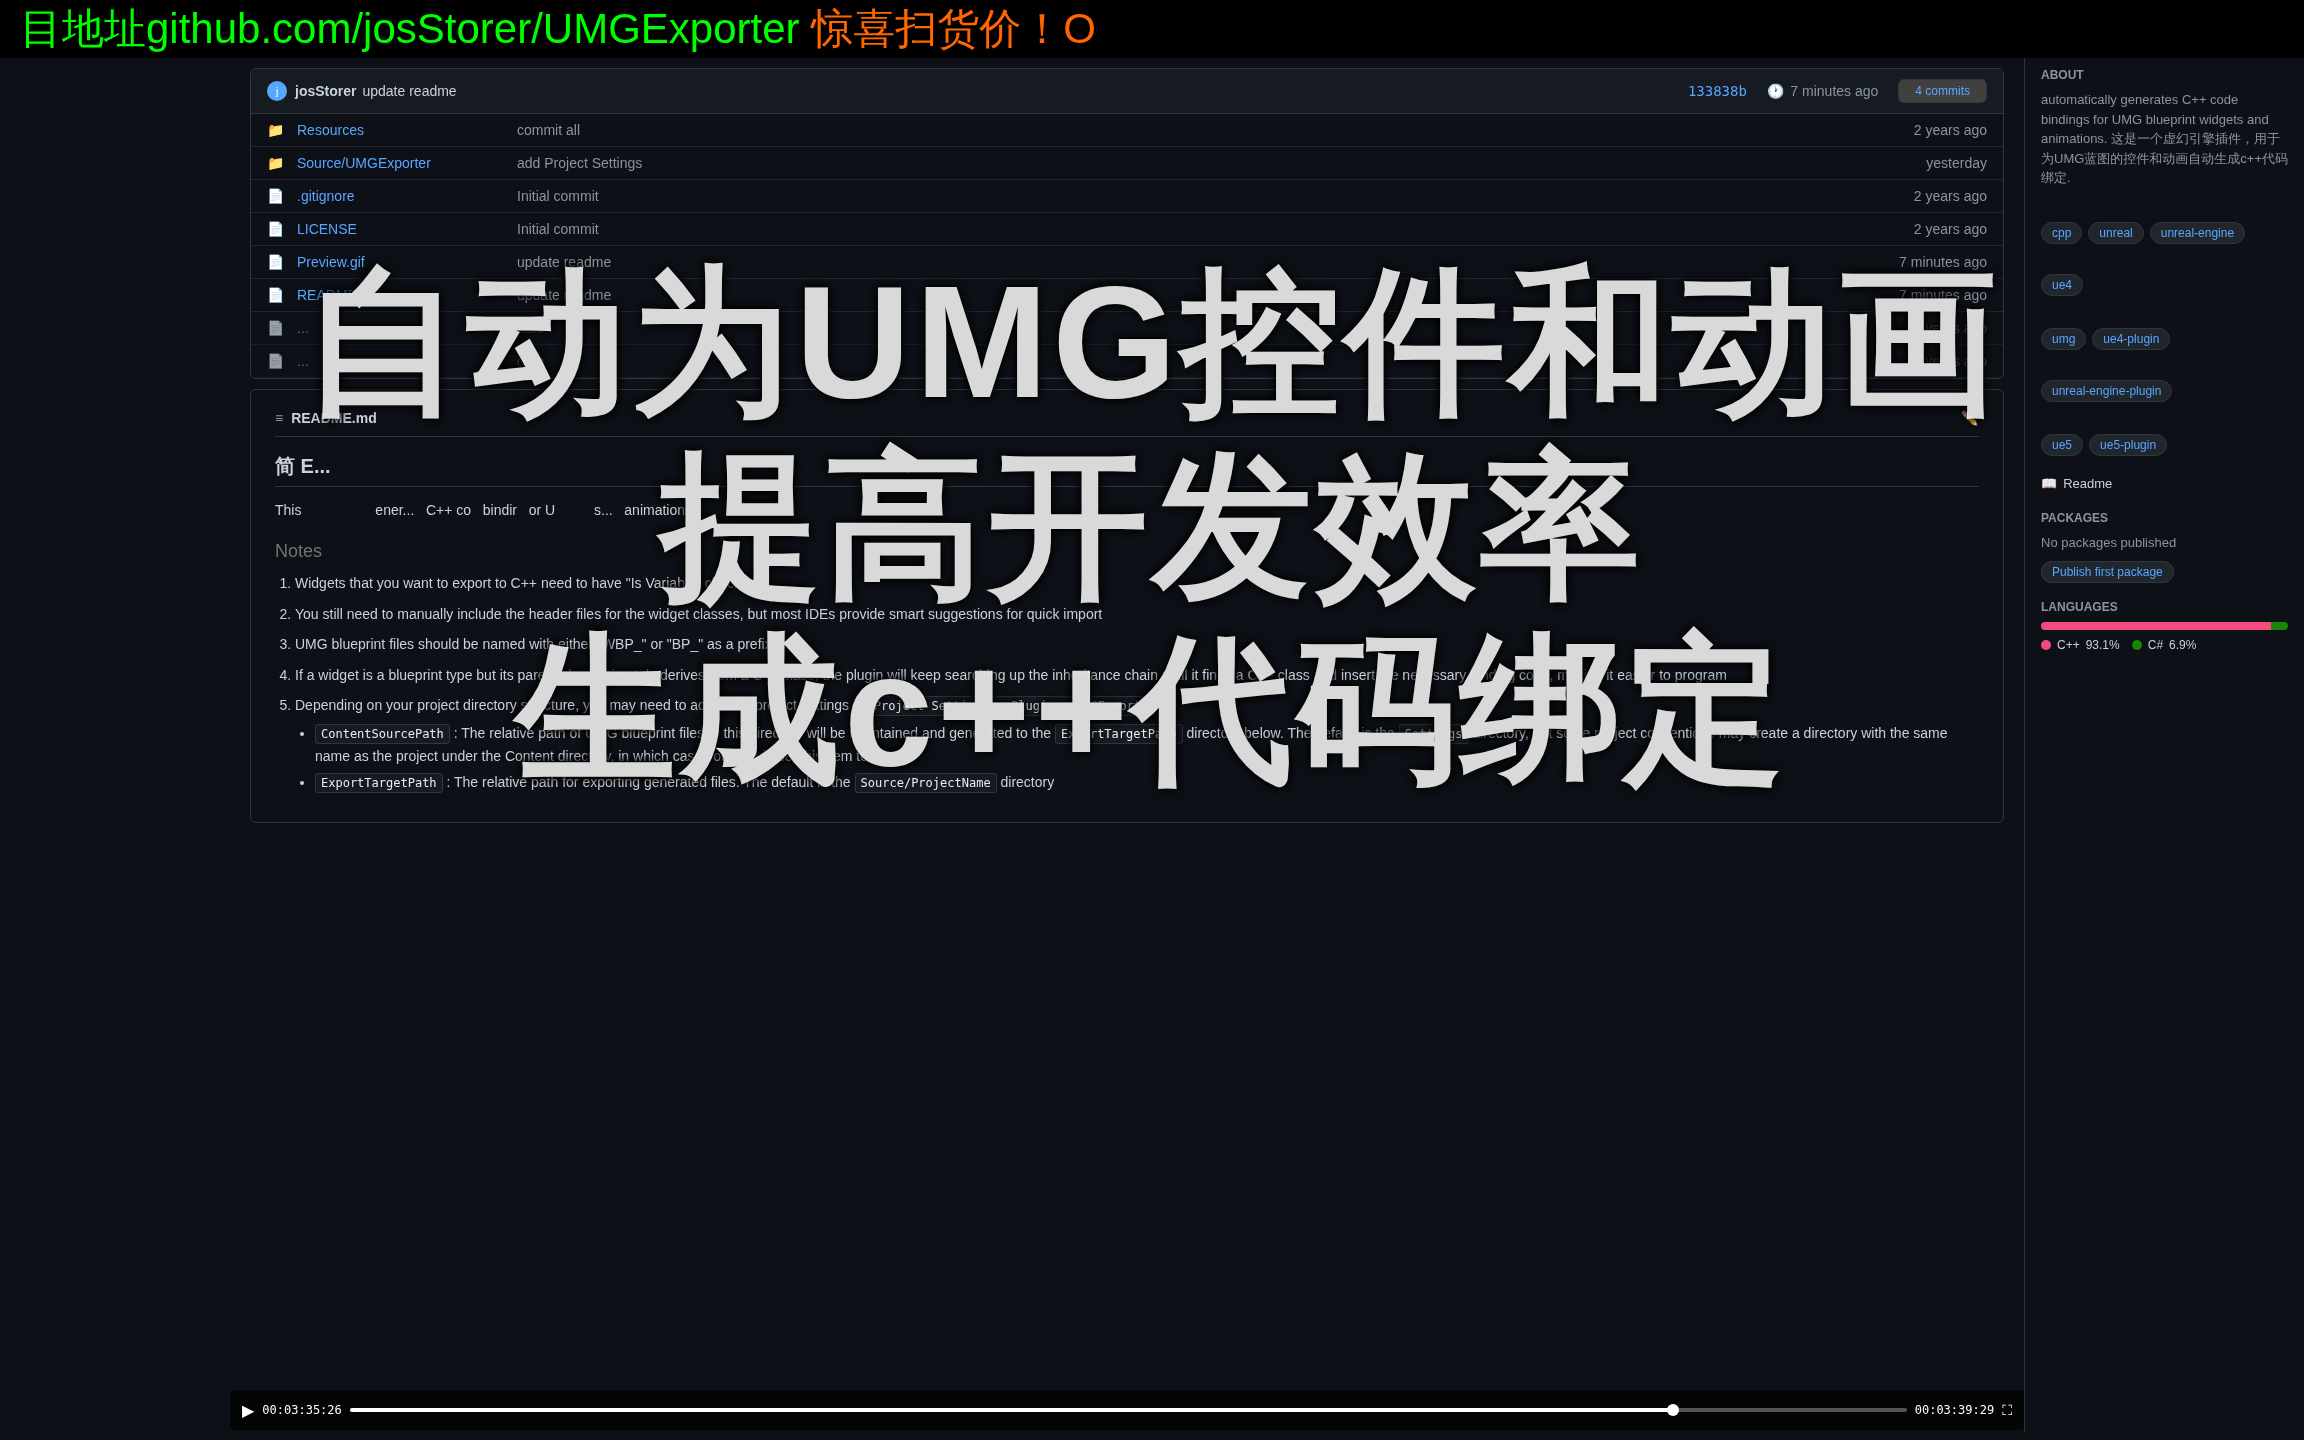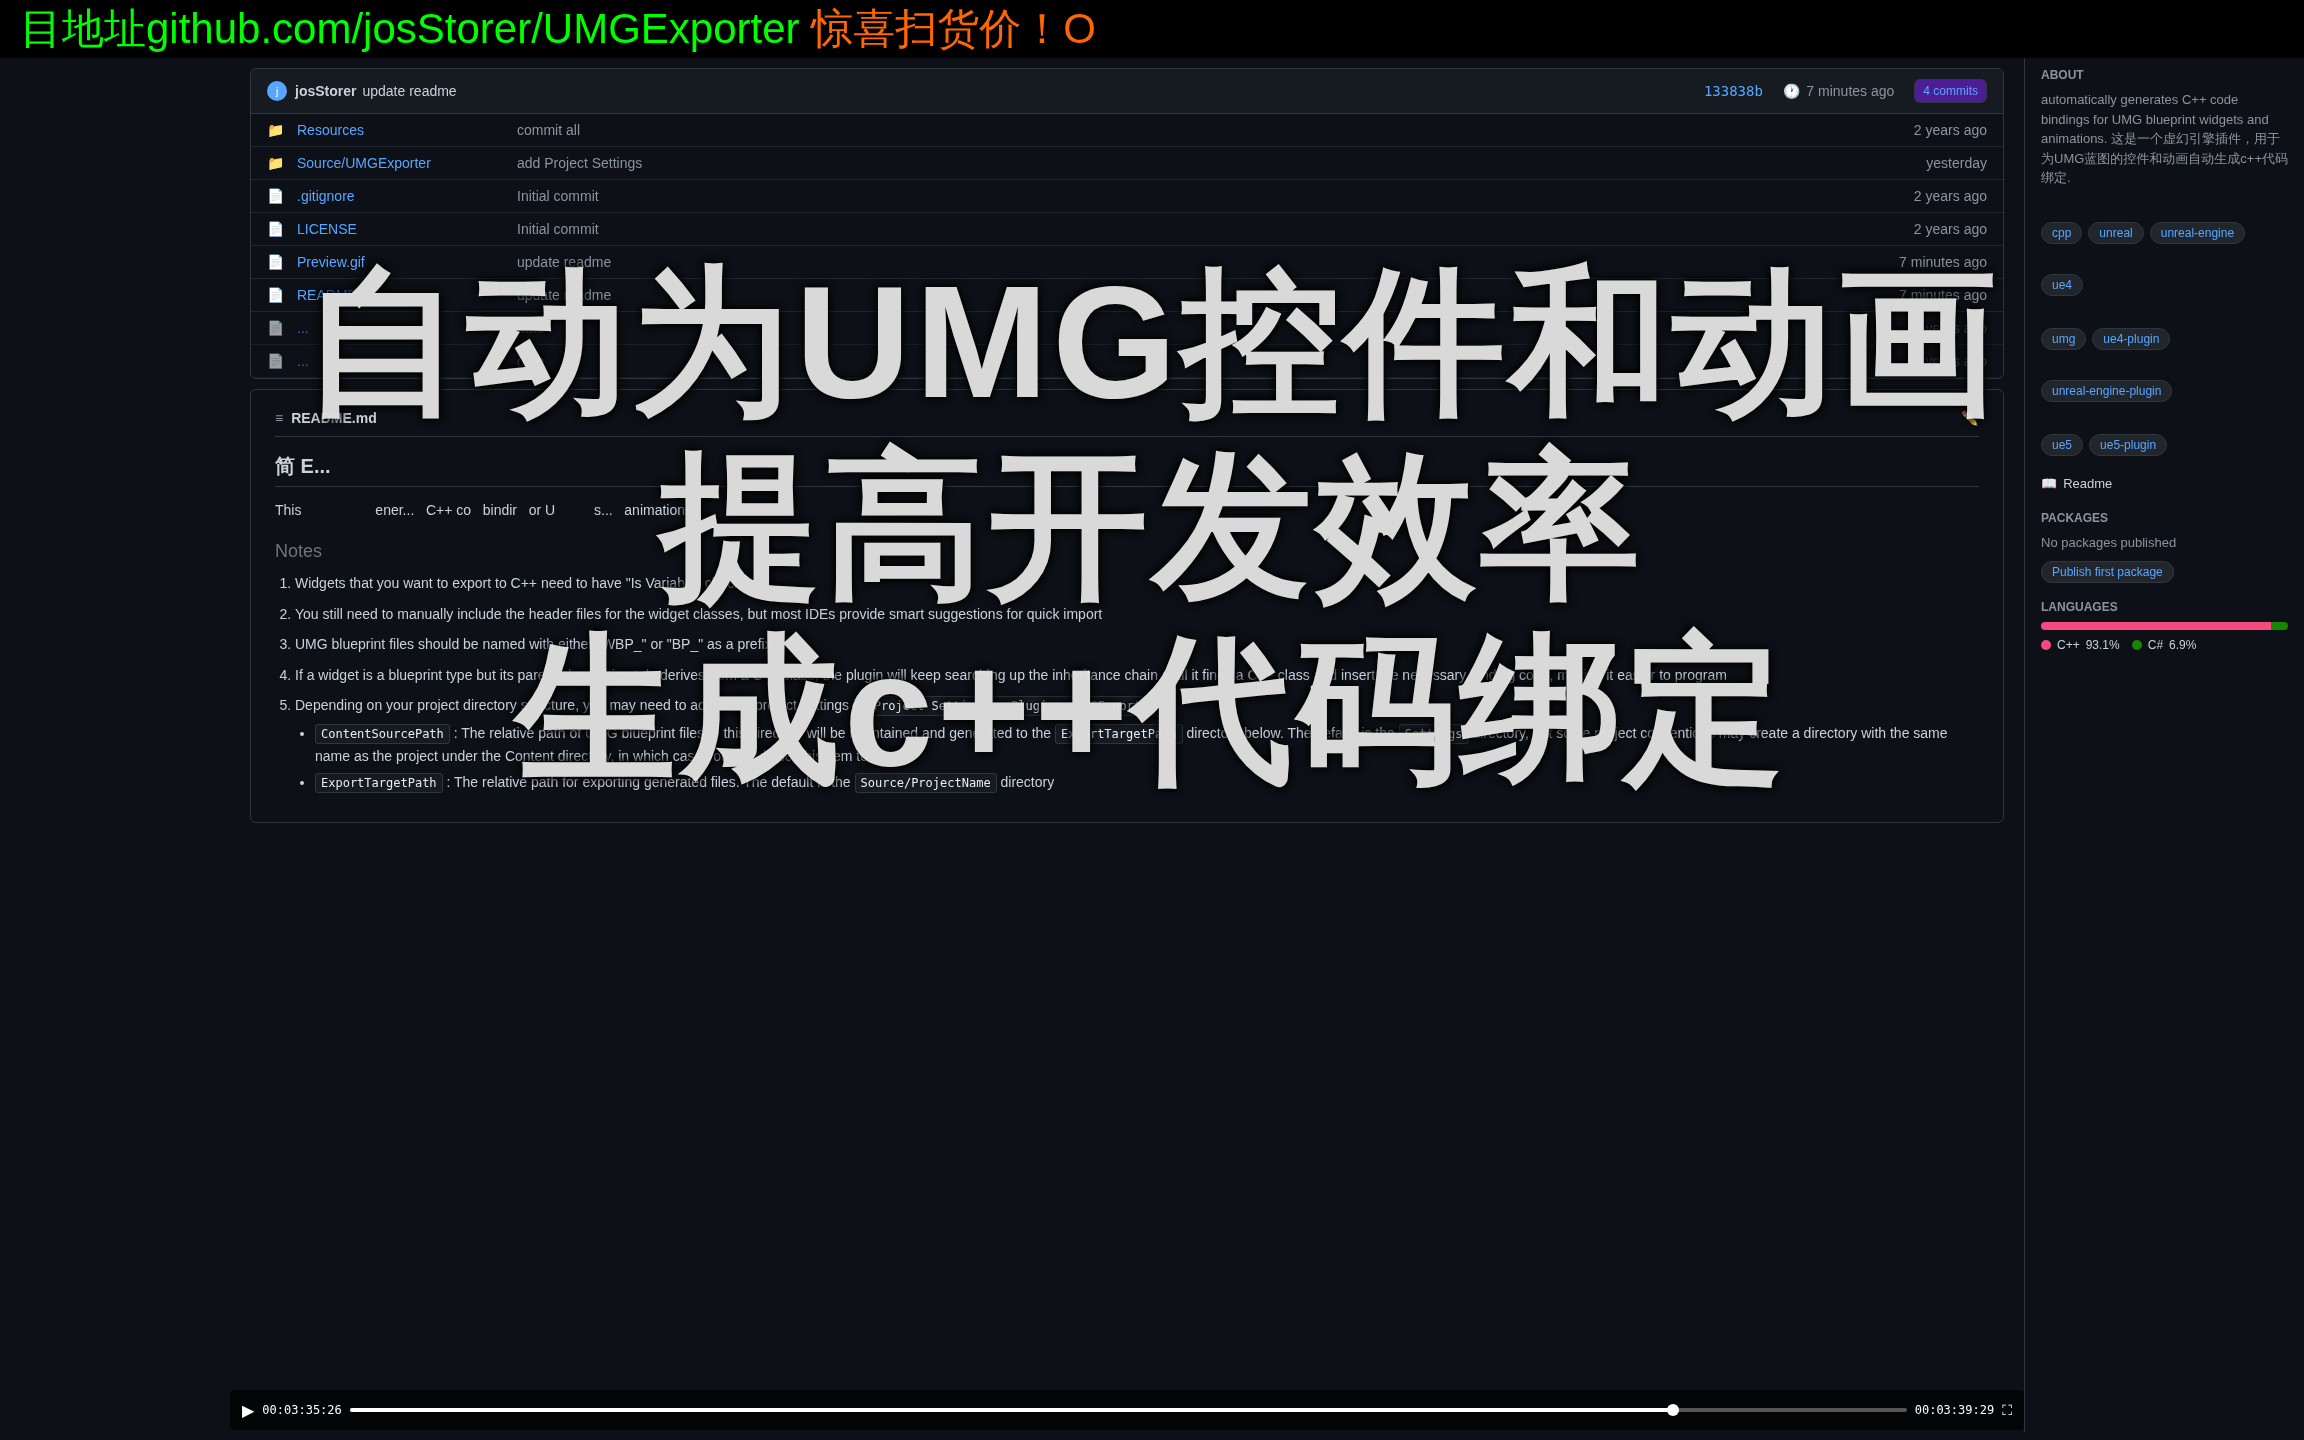--- a/index.html
+++ b/index.html
@@ -68,25 +68,25 @@
       background: #58a6ff;
       margin-right: 8px;
       display: flex; align-items: center; justify-content: center;
       font-size: 10px; color: #fff;
     }
     .commit-header .author { color: #c9d1d9; font-weight: 600; margin-right: 6px; }
     .commit-header .message { color: #c9d1d9; flex: 1; }
     .commit-header .hash { color: #58a6ff; margin-right: 20px; font-family: monospace; }
     .commit-header .time { color: #8b949e; margin-right: 20px; }
     .commit-header .commits-btn {
-      background: #4c1d95;
+      background: #404040;
       border: 1px solid #30363d;
       border-radius: 6px;
       color: #58a6ff;
-      padding: 4px 8px;
+      padding: 4px 16px;
       font-size: 12px;
       cursor: pointer;
     }
     .commit-header .clock-icon { color: #8b949e; margin-right: 6px; }
 
     .file-row {
       display: flex;
       align-items: center;
       padding: 8px 16px;
       border-bottom: 1px solid #21262d;

